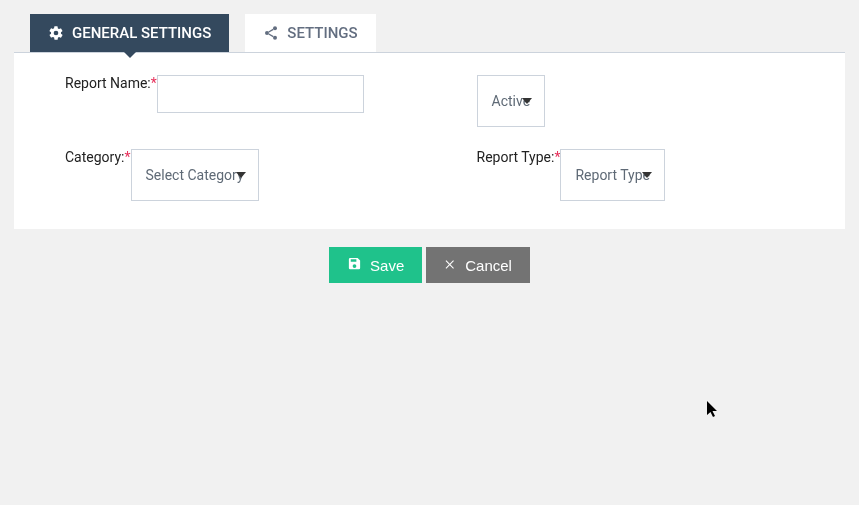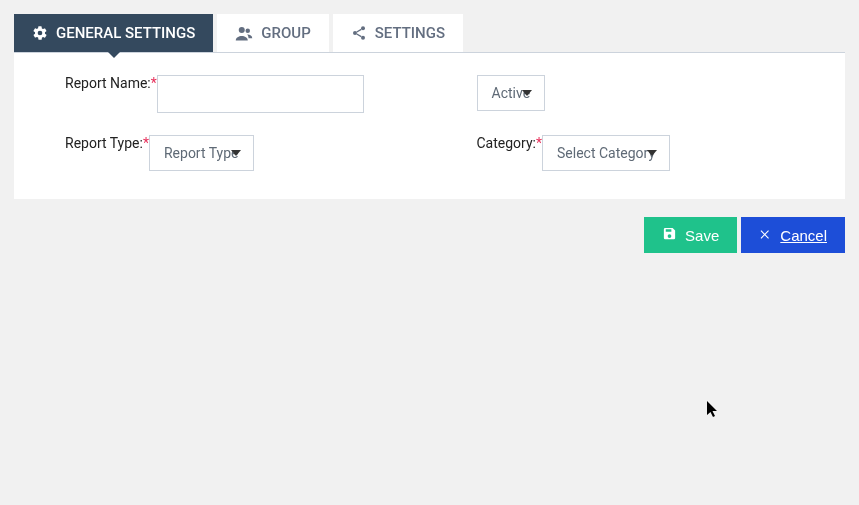--- a/index.html
+++ b/index.html
@@ -8,21 +8,22 @@
     background: #f1f1f1;
     width: 859px;
     height: 505px;
     overflow: hidden;
   }
   .container {
     padding: 14px;
   }
   .tabs {
     display: flex;
-    gap: 4px;
+    gap: 16px;
+    margin-left: 16px;
   }
   .tab {
     display: flex;
     align-items: center;
     gap: 8px;
     padding: 10px 18px;
     background: #fff;
     color: #636e80;
     font-size: 15px;
     font-weight: 500;
@@ -73,21 +74,21 @@
   .text-input {
     height: 38px;
     border: 1px solid #ccd3dc;
     padding: 0 12px;
     font-size: 14px;
     background: #fff;
     outline: none;
   }
   .select-wrap {
     position: relative;
-    height: 36px;
+    height: 52px;
     border: 1px solid #ccd3dc;
     background: #fff;
     display: flex;
     align-items: center;
     padding: 16px 14px;
     font-size: 14px;
     color: #5f6a76;
     cursor: pointer;
   }
   .select-wrap .caret {
@@ -106,66 +107,55 @@
     border: 1px solid #ccd3dc;
     padding: 8px 12px;
     font-size: 14px;
     resize: none;
     outline: none;
     font-family: inherit;
   }
   .full-row { margin-top: 22px; }
   .actions {
     display: flex;
-    justify-content: flex-end;
+    justify-content: center;
     gap: 4px;
     margin-top: 18px;
   }
   .btn {
     display: inline-flex;
     align-items: center;
     gap: 8px;
     border: none;
     color: #fff;
     font-size: 15px;
     padding: 9px 18px;
     cursor: pointer;
   }
   .btn-save { background: #1fc28b; }
-  .btn-cancel { background: #1d4ed8; text-decoration: underline; }
+  .btn-cancel { background: #737373; }
   .cursor {
     position: absolute;
     left: 706px;
     top: 400px;
     pointer-events: none;
   }
 </style>
 </head>
 <body>
 
 <div class="container">
   <div class="tabs">
     <div class="tab active">
       <span class="tab-icon">
         <svg width="16" height="16" viewBox="0 0 24 24" fill="currentColor">
             <path d="M19.4 13a7.8 7.8 0 0 0 .1-1 7.8 7.8 0 0 0-.1-1l2.1-1.6a.5.5 0 0 0 .1-.6l-2-3.5a.5.5 0 0 0-.6-.2l-2.5 1a7.3 7.3 0 0 0-1.7-1l-.4-2.6A.5.5 0 0 0 14 2h-4a.5.5 0 0 0-.5.4l-.4 2.6a7.3 7.3 0 0 0-1.7 1l-2.5-1a.5.5 0 0 0-.6.2l-2 3.5a.5.5 0 0 0 .1.6L4.6 11a7.8 7.8 0 0 0-.1 1 7.8 7.8 0 0 0 .1 1l-2.1 1.6a.5.5 0 0 0-.1.6l2 3.5a.5.5 0 0 0 .6.2l2.5-1a7.3 7.3 0 0 0 1.7 1l.4 2.6A.5.5 0 0 0 10 22h4a.5.5 0 0 0 .5-.4l.4-2.6a7.3 7.3 0 0 0 1.7-1l2.5 1a.5.5 0 0 0 .6-.2l2-3.5a.5.5 0 0 0-.1-.6ZM12 15.5A3.5 3.5 0 1 1 15.5 12 3.5 3.5 0 0 1 12 15.5Z"></path>
           </svg>
       </span>
       <span>GENERAL SETTINGS</span>
-    </div>
-    <div class="tab">
-      <span class="tab-icon">
-        <svg width="18" height="16" viewBox="0 0 24 20" fill="currentColor">
-            <circle cx="9" cy="6" r="4"></circle>
-            <circle cx="17" cy="7" r="3"></circle>
-            <path d="M1 20c0-4 4-6 8-6s8 2 8 6Z"></path>
-            <path d="M17 12c3 0 6 1.5 6 5h-5c0-2-.5-3.7-1.8-5Z"></path>
-          </svg>
-      </span>
-      <span>GROUP</span>
     </div>
     <div class="tab">
       <span class="tab-icon">
         <svg width="16" height="16" viewBox="0 0 24 24" fill="currentColor">
             <circle cx="18" cy="5" r="3"></circle>
             <circle cx="6" cy="12" r="3"></circle>
             <circle cx="18" cy="19" r="3"></circle>
             <path d="M8.6 10.5 15.4 6.5M8.6 13.5l6.8 4" stroke="currentColor" stroke-width="2"></path>
           </svg>
       </span>
@@ -185,36 +175,36 @@
         <div class="select-wrap">
           <span>Active</span>
           <span class="caret"></span>
         </div>
       </div>
     </div>
 
     <div class="row" style="margin-top:22px;">
       <div class="col">
         <label class="field-label">
+          <span>Category:</span><span class="req">*</span>
+        </label>
+        <div class="select-wrap">
+          <span>Select Category</span>
+          <span class="caret"></span>
+        </div>
+      </div>
+      <div class="col">
+        <label class="field-label">
           <span>Report Type:</span><span class="req">*</span>
         </label>
         <div class="select-wrap">
           <span>Report Type</span>
           <span class="caret"></span>
         </div>
       </div>
-      <div class="col">
-        <label class="field-label">
-          <span>Category:</span><span class="req">*</span>
-        </label>
-        <div class="select-wrap">
-          <span>Select Category</span>
-          <span class="caret"></span>
-        </div>
-      </div>
     </div>
 
   </div>
 
   <div class="actions">
     <button class="btn btn-save">
       <span>
         <svg width="15" height="15" viewBox="0 0 24 24" fill="currentColor">
             <path d="M17 3H5a2 2 0 0 0-2 2v14a2 2 0 0 0 2 2h14a2 2 0 0 0 2-2V7Zm-5 16a3 3 0 1 1 3-3 3 3 0 0 1-3 3Zm3-10H6V5h9Z"></path>
           </svg>

